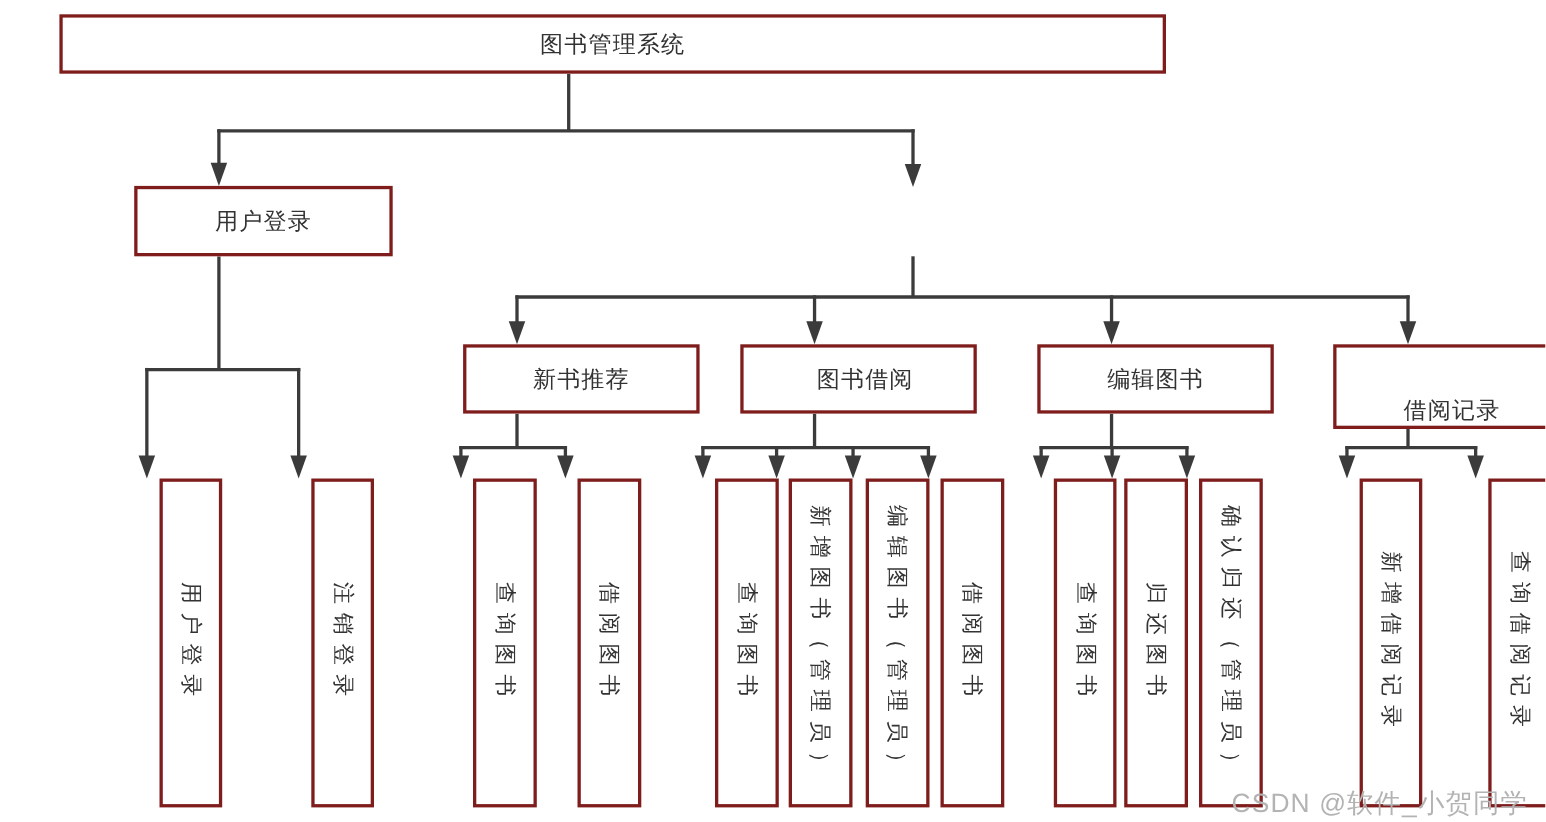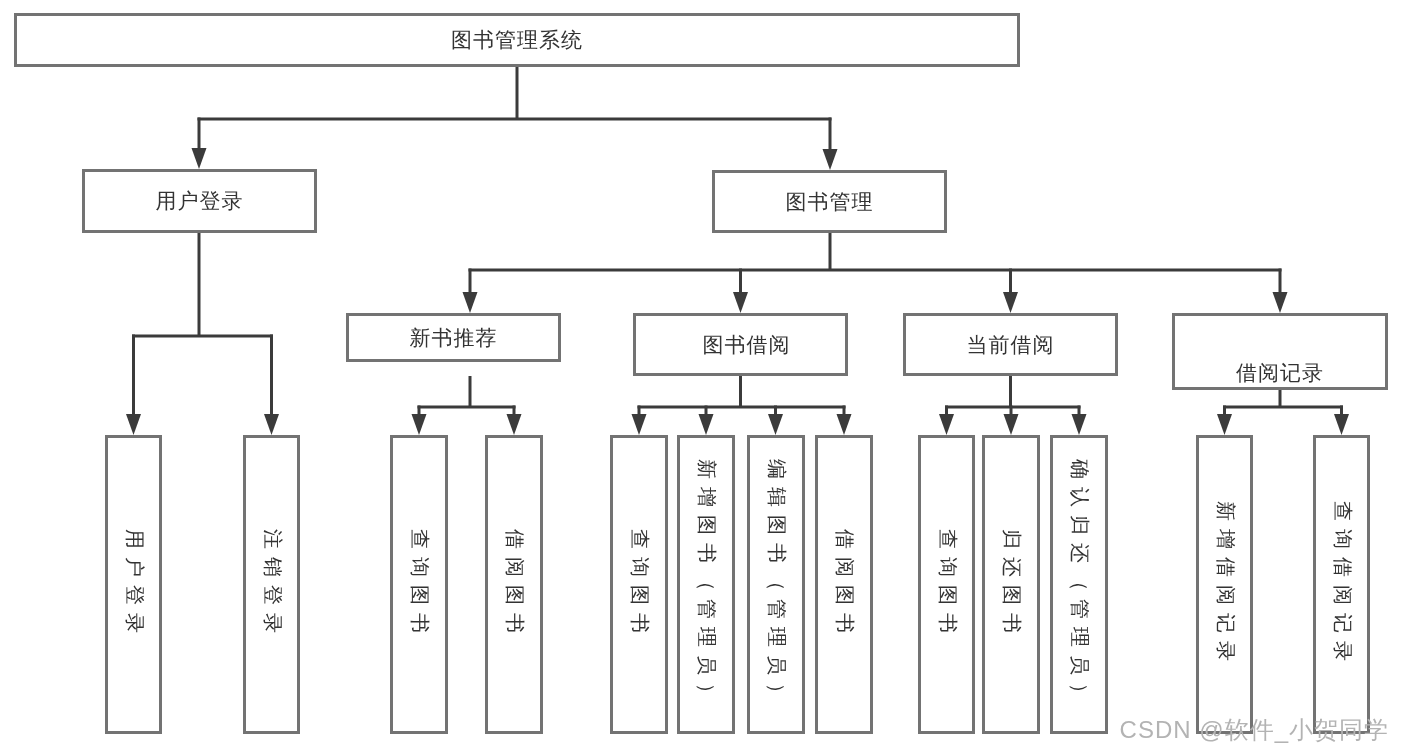--- a/index.html
+++ b/index.html
@@ -12,28 +12,29 @@
     overflow: hidden;
   }
   svg.wires {
     position: absolute;
     left: 0; top: 0;
     width: 1405px; height: 747px;
   }
   .box {
     position: absolute;
     box-sizing: border-box;
-    border: 3px solid #737373;
+    border: 3px solid #7f1d1d;
     background: #ffffff;
     display: flex;
     align-items: center;
     justify-content: center;
     color: #333333;
     font-size: 21px;
     letter-spacing: 1px;
+    margin-left: 40px;
   }
   .box .vlabel {
     position: absolute;
     left: 50%; top: 50%;
     transform: translate(-50%, -50%) rotate(90deg);
     transform-origin: center center;
     white-space: nowrap;
     font-size: 20px;
     letter-spacing: 8px;
     color: #333333;
@@ -119,32 +120,29 @@
     </g>
   </svg>
 
   <div class="box" style="left:14px; top:13px; width:1006px; height:54px;">
     <span>图书管理系统</span>
   </div>
 
   <div class="box" style="left:82px; top:169px; width:235px; height:64px;">
     <span>用户登录</span>
   </div>
-  <div class="box" style="left:712px; top:170px; width:235px; height:63px;">
-    <span>图书管理</span>
-  </div>
 
-  <div class="box" style="left:346px; top:313px; width:215px; height:49px;">
+  <div class="box" style="left:381px; top:313px; width:215px; height:63px;">
     <span>新书推荐</span>
   </div>
   <div class="box" style="left:633px; top:313px; width:215px; height:63px;padding-left:12px;">
     <span>图书借阅</span>
   </div>
   <div class="box" style="left:903px; top:313px; width:215px; height:63px;">
-    <span>当前借阅</span>
+    <span>编辑图书</span>
   </div>
   <div class="box" style="left:1172px; top:313px; width:216px; height:77px;align-items:flex-end;">
     <span>借阅记录</span>
   </div>
 
   <div class="box" style="left:105px; top:435px; width:57px; height:299px;">
     <span class="vlabel">用户登录</span>
   </div>
   <div class="box" style="left:243px; top:435px; width:57px; height:299px;">
     <span class="vlabel">注销登录</span>

